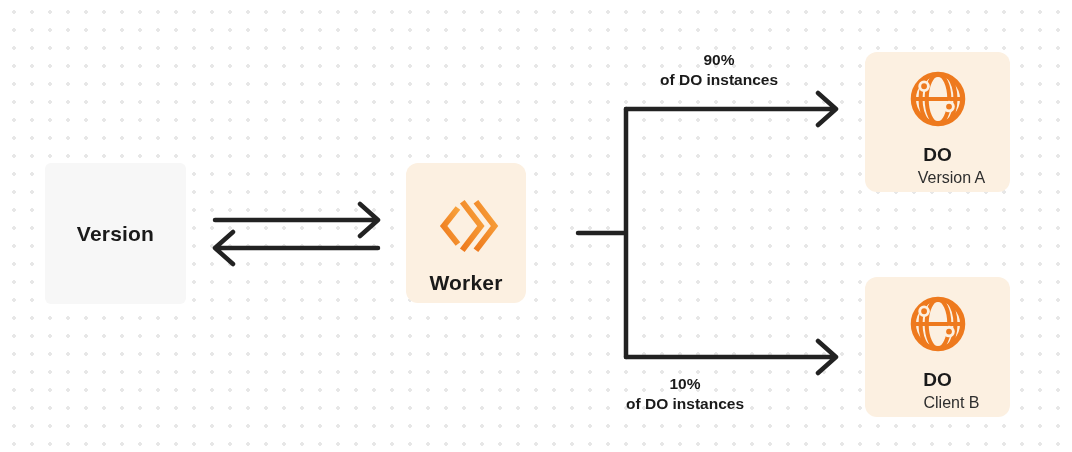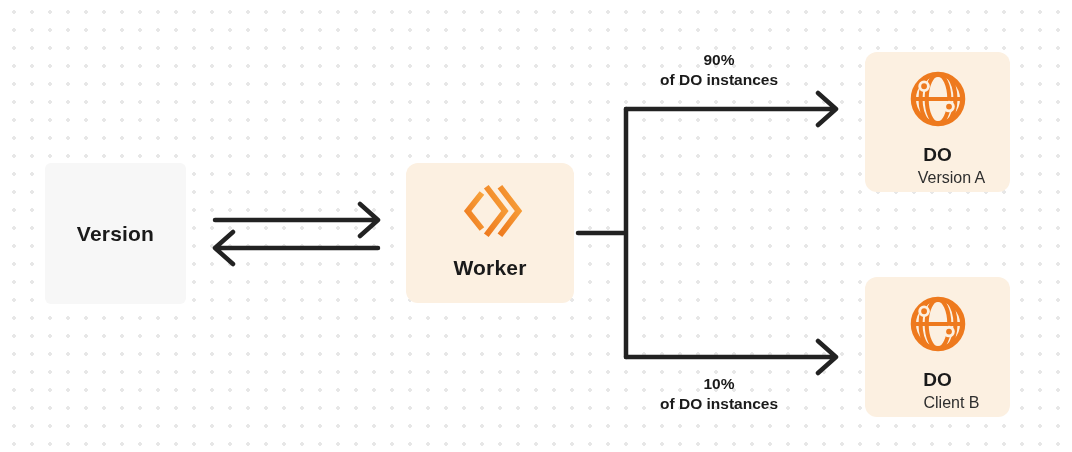--- a/index.html
+++ b/index.html
@@ -23,23 +23,23 @@
   }
   .node{
     position:absolute;display:flex;flex-direction:column;
     align-items:center;justify-content:center;box-sizing:border-box;
   }
   .client-box{
     left:45px;top:163px;width:141px;height:141px;
     background:var(--gray-box,#f7f7f7);border-radius:6px;
   }
   .worker-box{
-    left:406px;top:163px;width:168px;height:140px;
+    left:406px;top:163px;width:120px;height:140px;
     background:var(--cream,#fcf0e1);border-radius:12px;
-    justify-content:flex-start;padding-top:17px;
+    justify-content:flex-start;padding-top:32px;
   }
   .do-box{
     left:865px;width:145px;height:140px;
     background:var(--cream,#fcf0e1);border-radius:12px;
     justify-content:center;padding-top:12px;
   }
   .do-box.a{top:52px;}
   .do-box.b{top:277px;}
   .node-label{
     font-size:21px;font-weight:700;color:var(--text,#1a1a1a);
@@ -49,21 +49,21 @@
   .do-title{font-size:19px;font-weight:700;color:var(--text,#1a1a1a);margin-top:16px;}
   .do-subtitle{font-size:16px;font-weight:400;color:var(--subtext,#2e2e2e);margin-top:3px;margin-left:28px;}
   .worker-logo{width:68px;height:62px;display:block;}
   .globe{width:58px;height:58px;display:block;}
   .edge-label{
     position:absolute;width:210px;text-align:center;
     color:var(--text,#1a1a1a);font-size:15.5px;font-weight:700;
     line-height:20px;
   }
   .edge-label.top{left:614px;top:50px;}
-  .edge-label.bottom{left:614px;top:374px;}
+  .edge-label.bottom{left:580px;top:374px;}
 </style>
 </head>
 <body>
 
 <div class="canvas">
 
   <svg class="connectors" viewBox="0 0 1072 452">
     <path d="M215 220 H376 M360 204 L378 220 L360 236"></path>
     <path d="M378 248 H217 M233 232 L215 248 L233 264"></path>
     <path d="M578 233 H626 M626 109 V357"></path>

